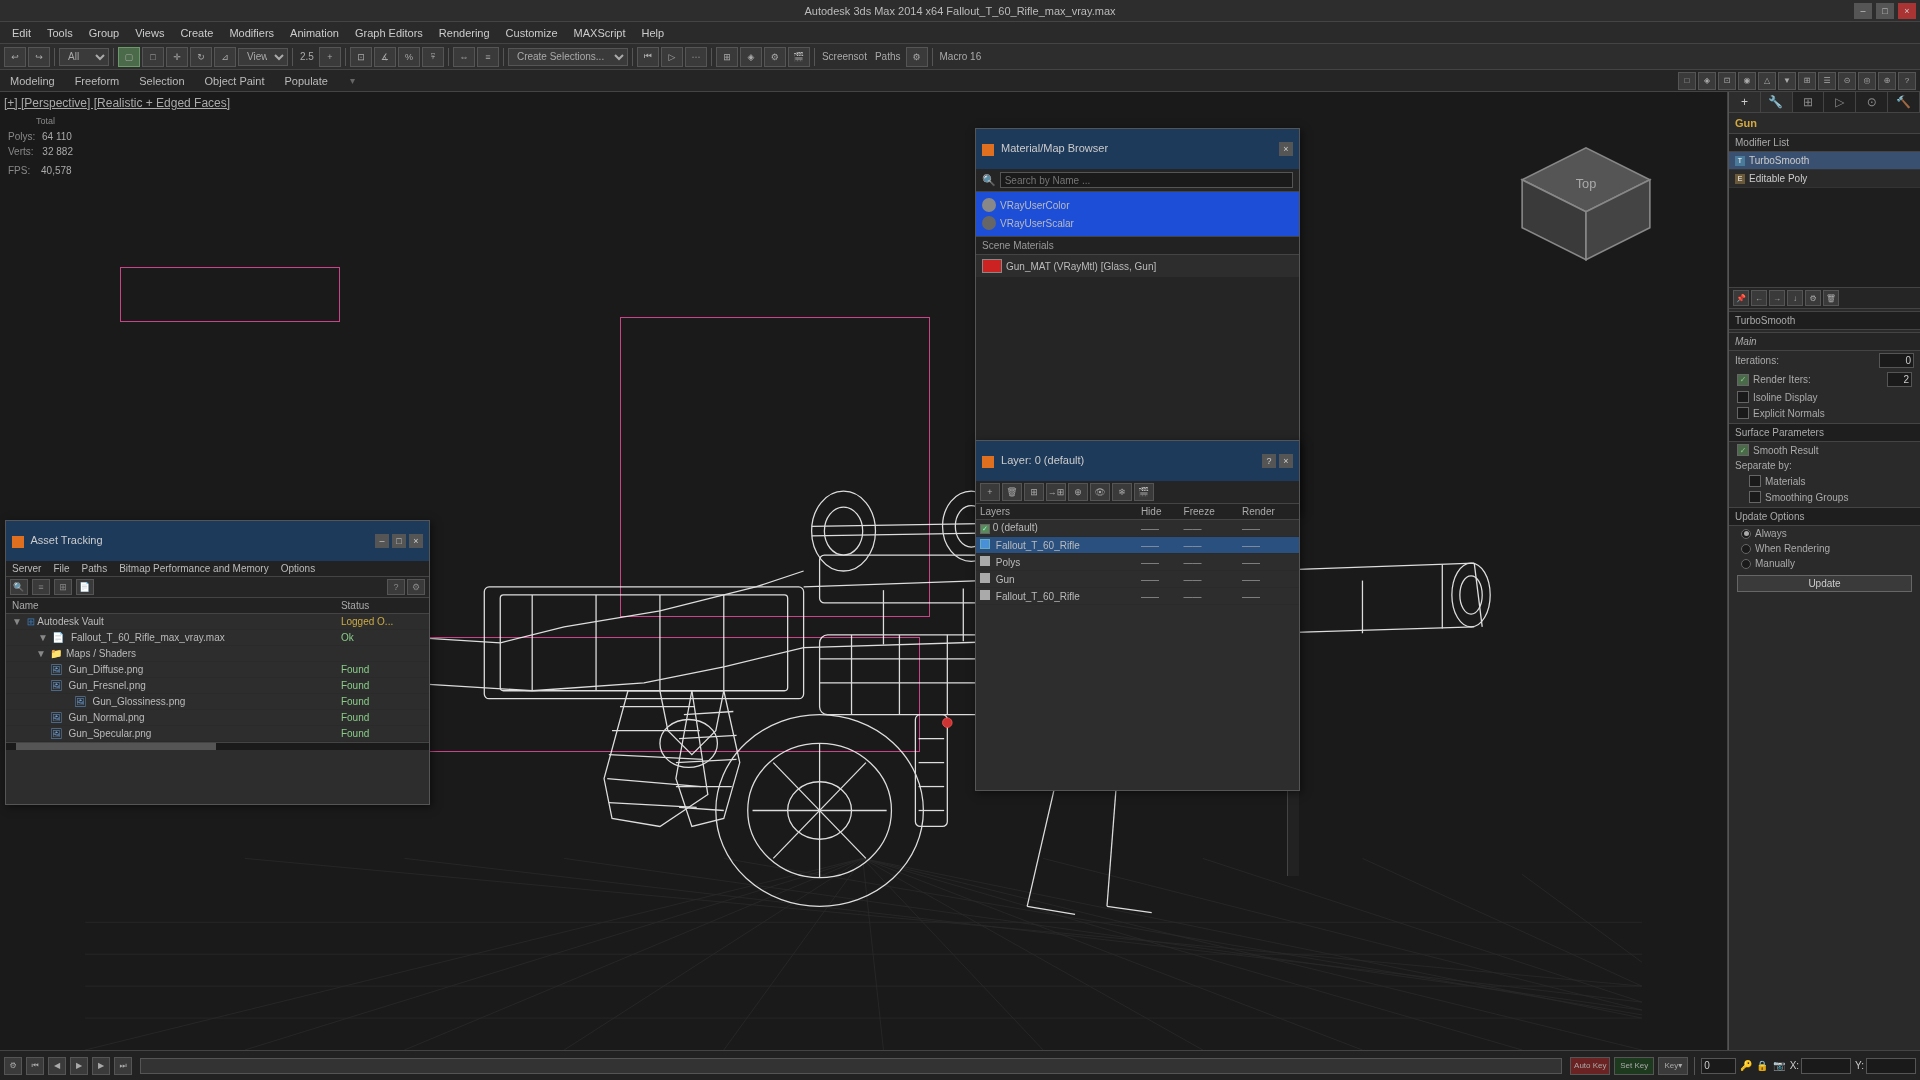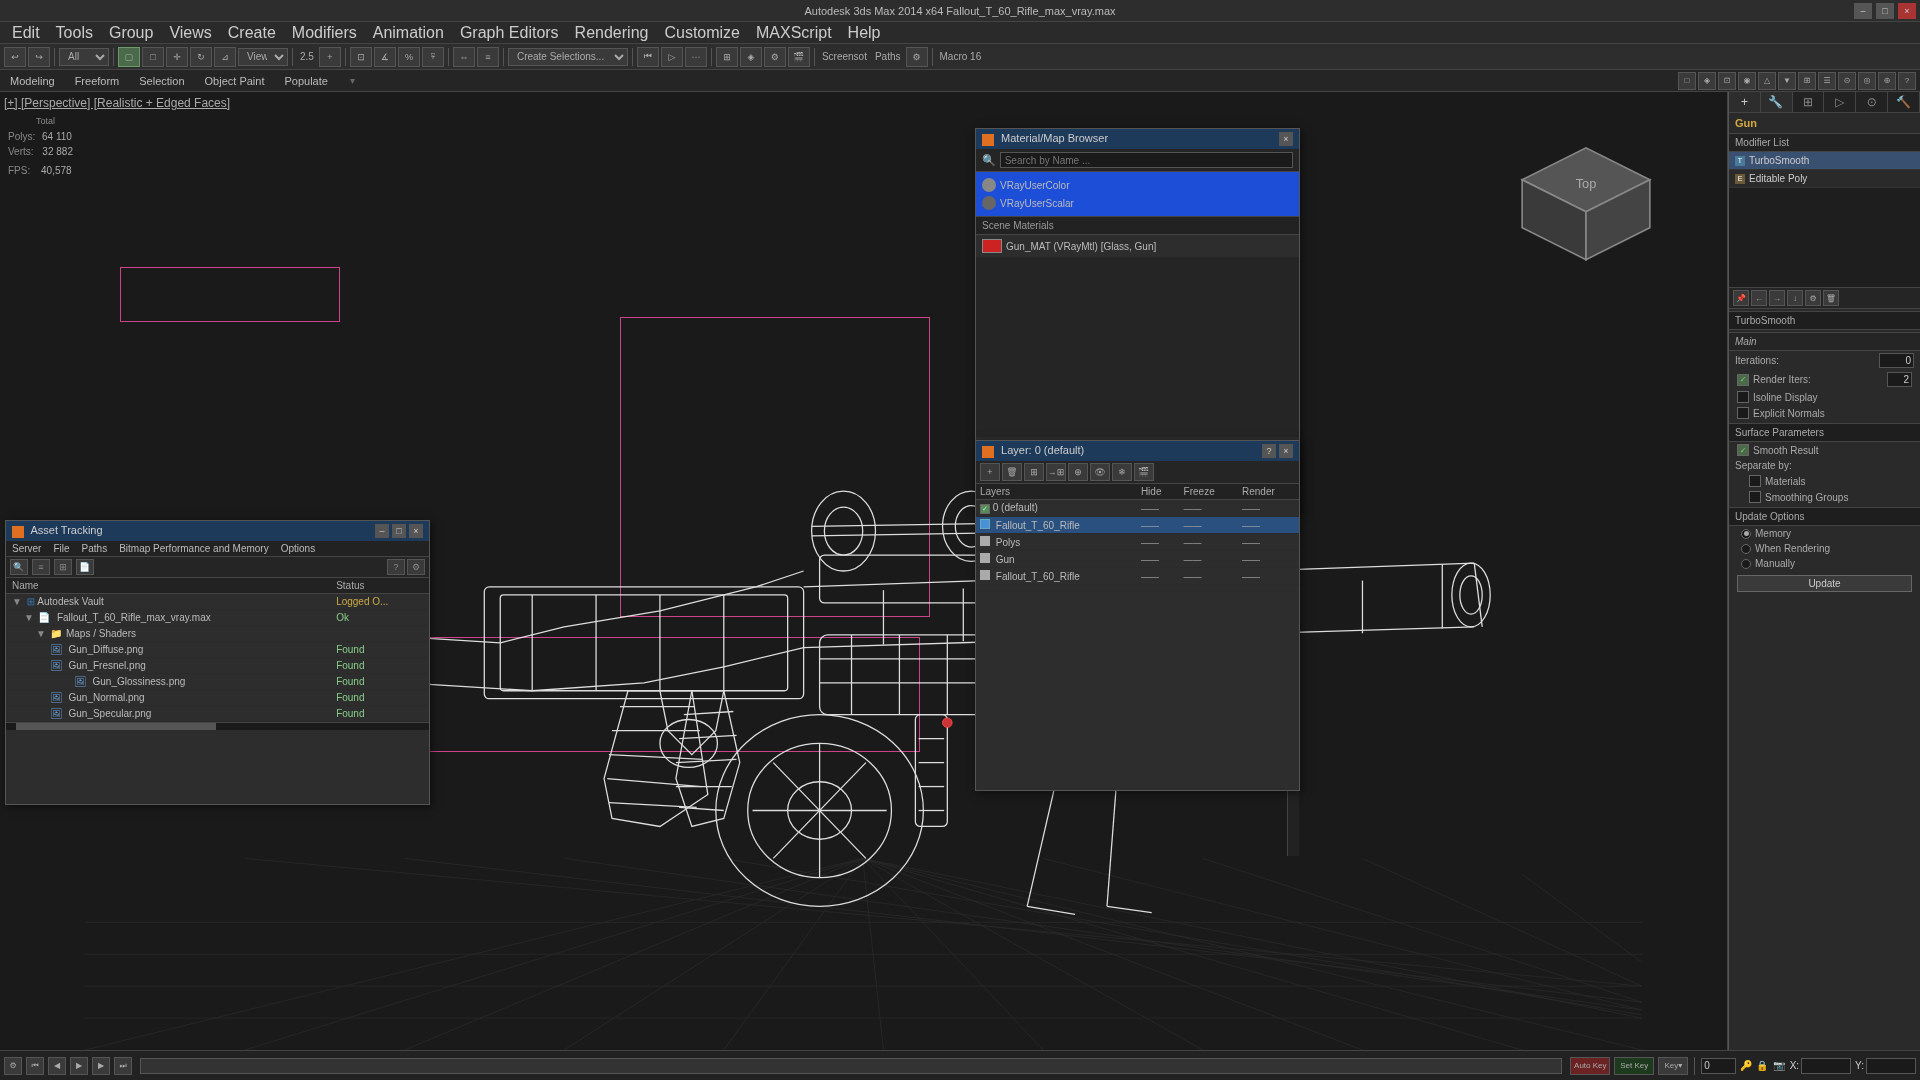--- a/index.html
+++ b/index.html
@@ -50,21 +50,21 @@
       background: #2a2a2a;
       display: flex;
       align-items: center;
       border-bottom: 1px solid #444;
       padding: 0 4px;
     }
     .menu-item {
       padding: 2px 8px;
       cursor: pointer;
       color: #ccc;
-      font-size: 16px;
+      font-size: 11px;
     }
 
     
     #toolbar {
       height: 26px;
       background: #2d2d2d;
       display: flex;
       align-items: center;
       border-bottom: 1px solid #444;
       padding: 0 4px;
@@ -331,21 +331,21 @@
 
     
     .float-panel {
       position: absolute;
       background: #2d2d2d;
       border: 1px solid #555;
       box-shadow: 2px 2px 8px rgba(0,0,0,0.5);
     }
     .fp-title-bar {
       background: #1e3a5a;
-      padding: 3px 6px;
+      padding: 13px 6px;
       display: flex;
       align-items: center;
       justify-content: space-between;
       font-size: 11px;
       color: #ccc;
       cursor: move;
     }
     .fp-title-icon {
       width: 14px;
       height: 14px;
@@ -943,21 +943,21 @@
       <div class="rp-checkbox"></div>
       <span class="rp-label">Smoothing Groups</span>
     </div>
 
     <div class="rp-section-title">
       <span>Update Options</span>
     </div>
 
     <div class="rp-radio-row">
       <div class="rp-radio checked"></div>
-      <span class="rp-label">Memory</span>
+      <span class="rp-label">Always</span>
     </div>
 
     <div class="rp-radio-row">
       <div class="rp-radio"></div>
       <span class="rp-label">When Rendering</span>
     </div>
 
     <div class="rp-radio-row">
       <div class="rp-radio"></div>
       <span class="rp-label">Manually</span>
@@ -1043,21 +1043,21 @@
       <tbody>
         <tr>
           <td>
             <span class="at-expand">▼</span>
             <span style="color:#3a7ab8;">⊞</span>
             <span> Autodesk Vault</span>
           </td>
           <td><span class="at-status-loggedout">Logged O...</span></td>
         </tr>
         <tr>
-          <td style="padding-left:18px;">
+          <td style="padding-left:32px;">
             <span class="at-expand">▼</span>
             <span class="at-file-icon">📄</span>
             <span>Fallout_T_60_Rifle_max_vray.max</span>
           </td>
           <td><span class="at-status-ok">Ok</span></td>
         </tr>
         <tr>
           <td style="padding-left:30px;">
             <span class="at-expand">▼</span>
             <span style="color:#d4a940;">📁</span>

